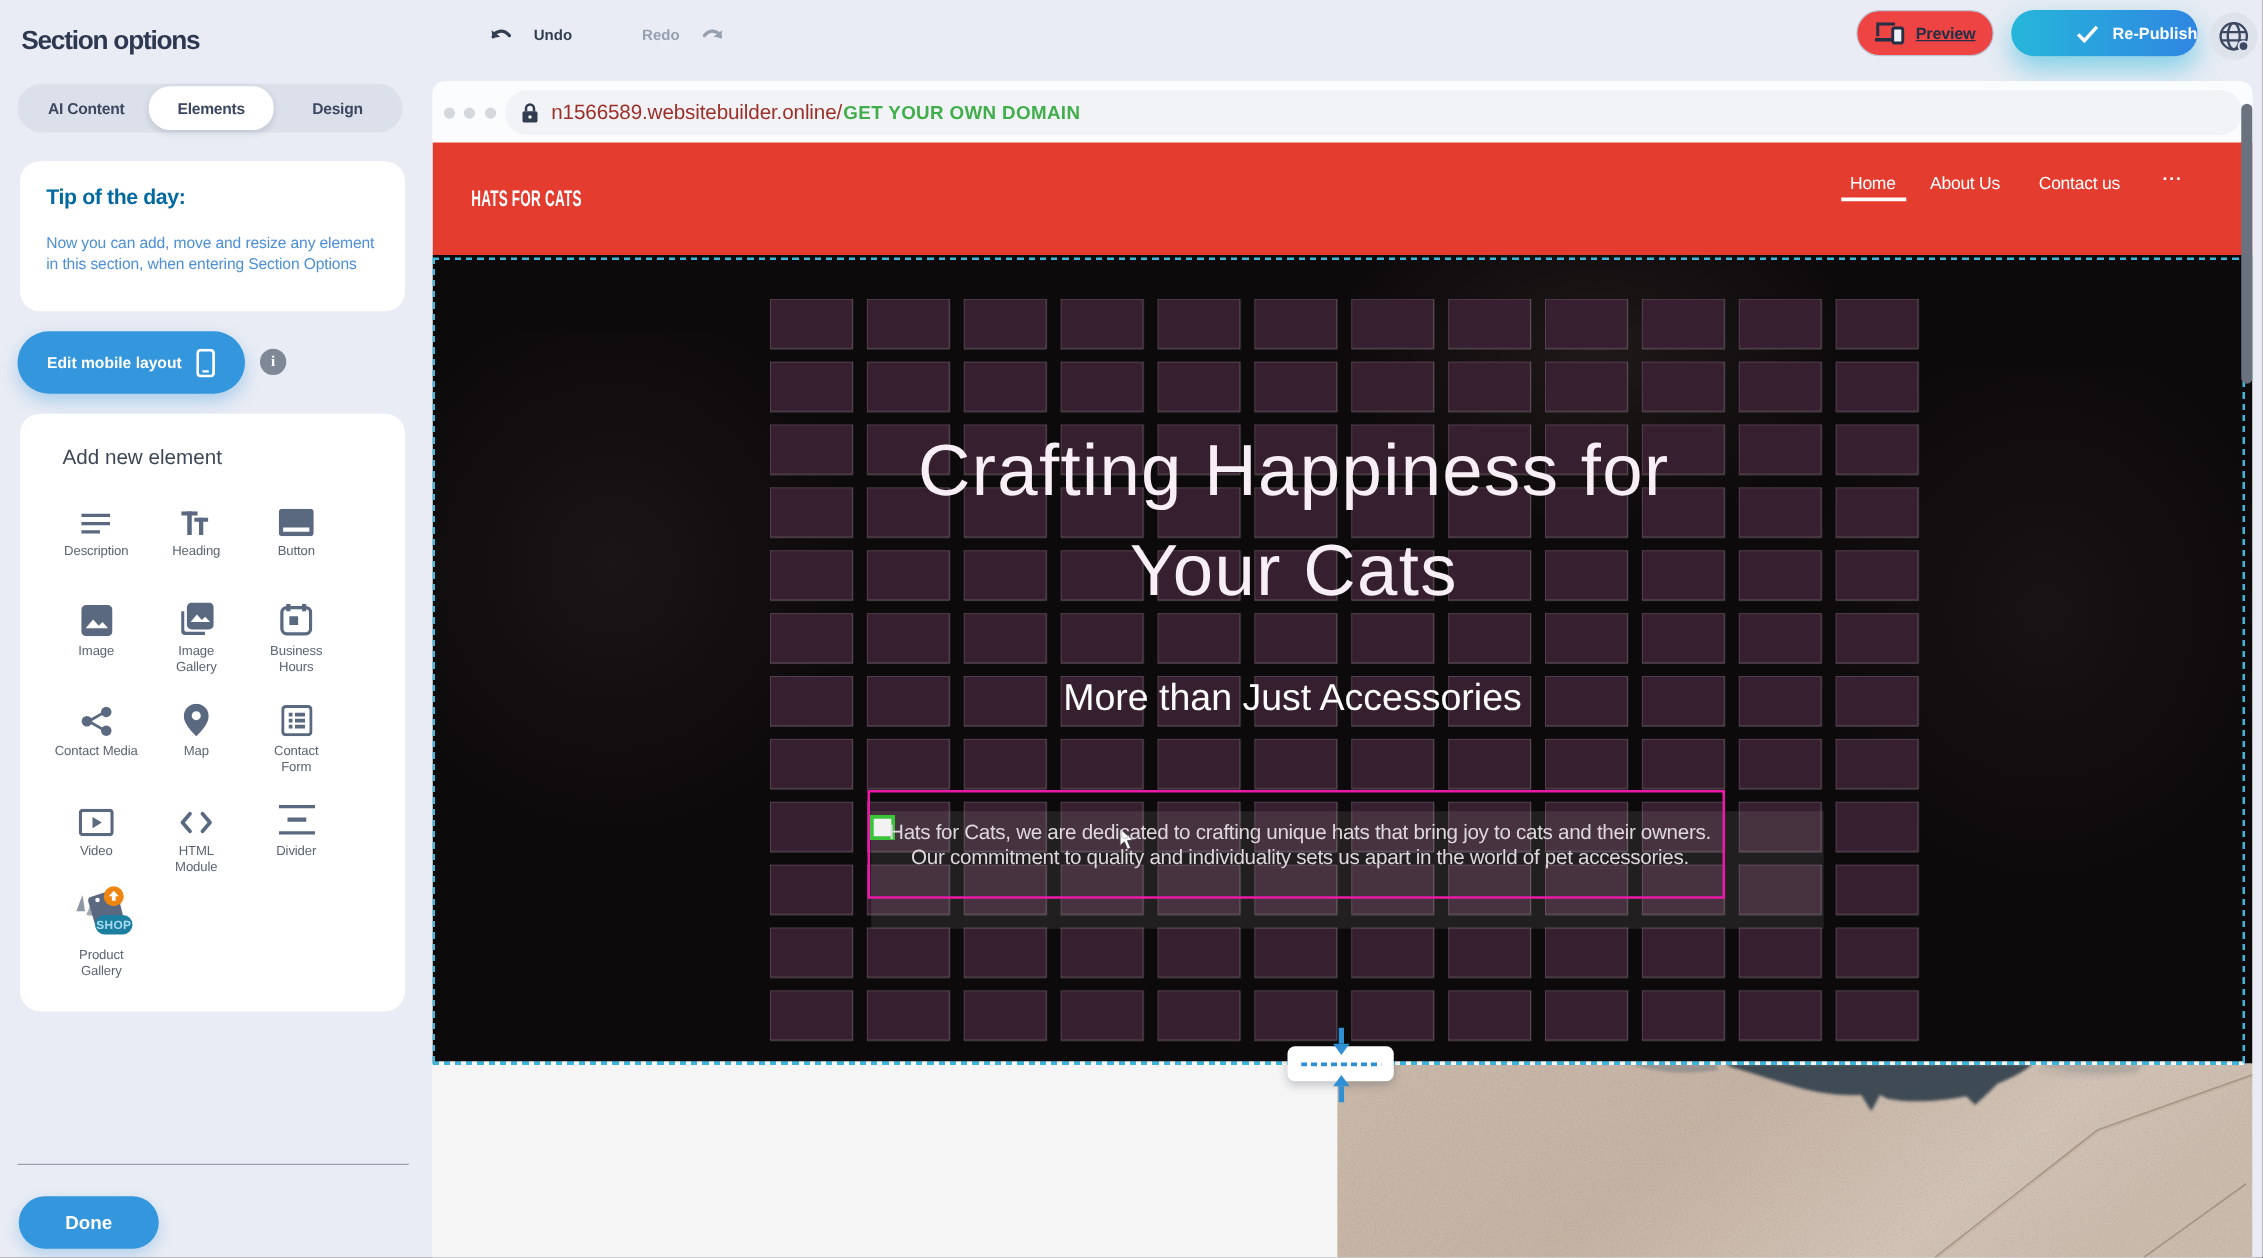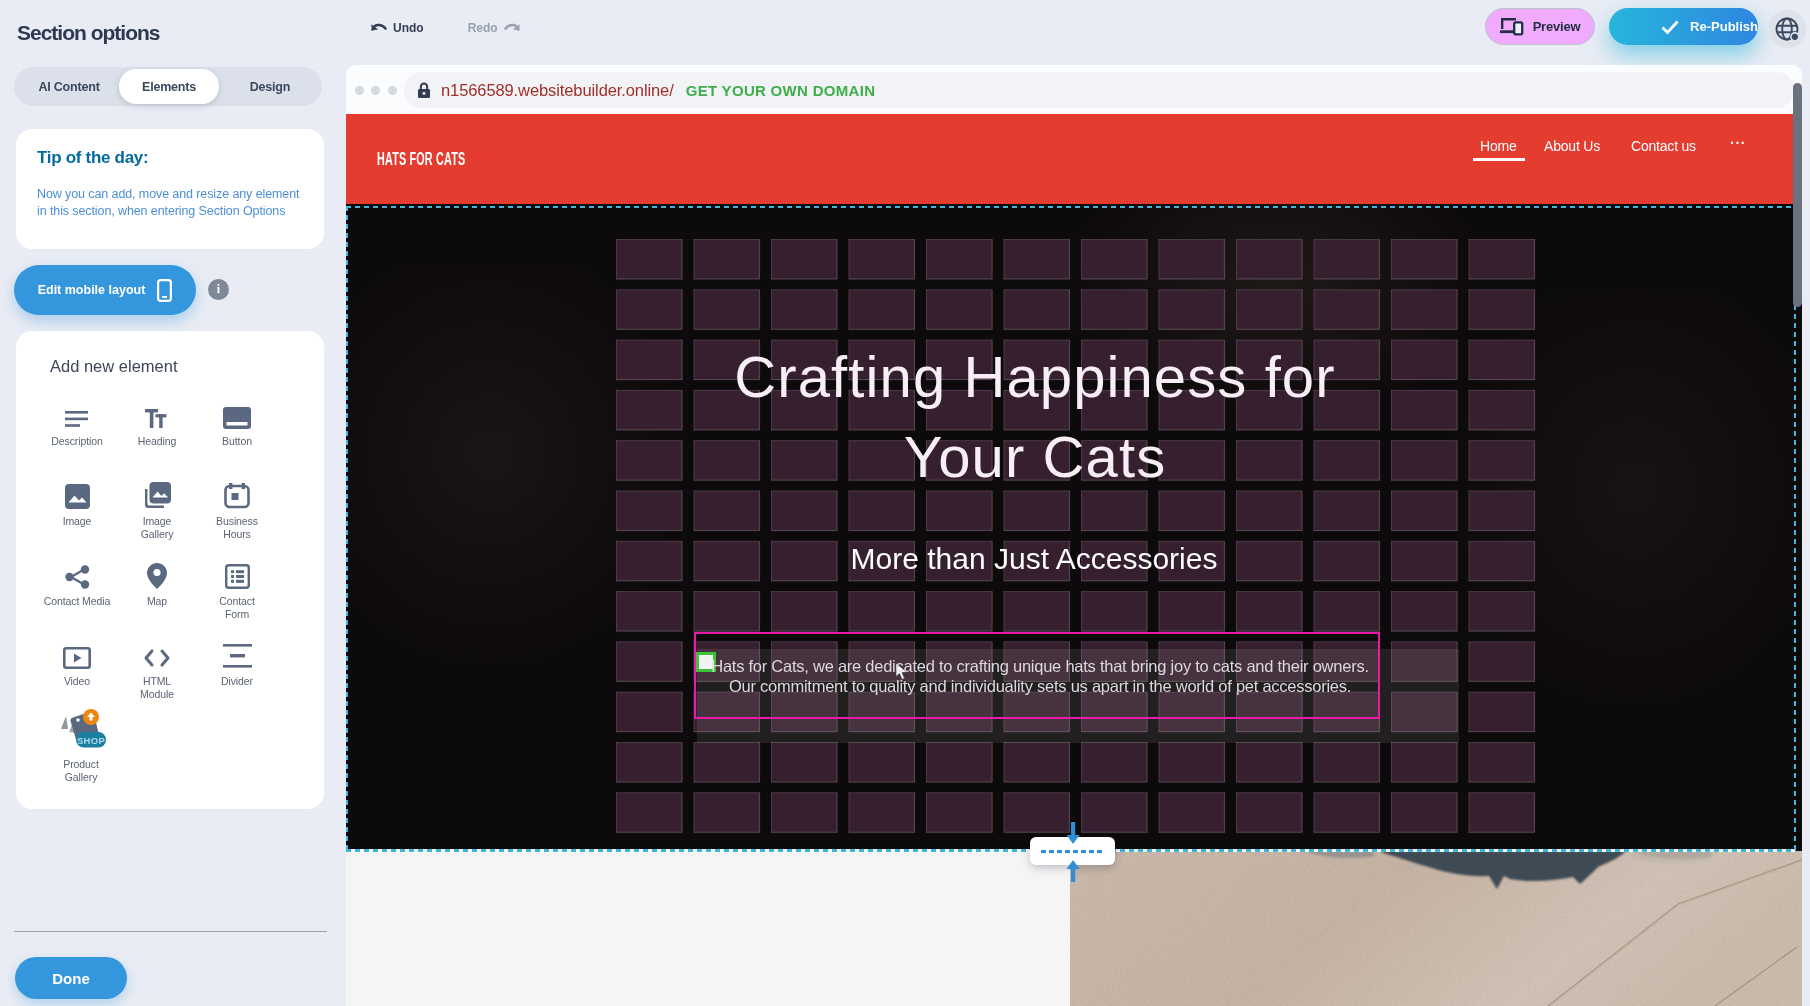--- a/index.html
+++ b/index.html
@@ -2,26 +2,26 @@
 <html><head>
 <meta charset="utf-8">
 <style>
   * { margin:0; padding:0; box-sizing:border-box; }
   html,body { width:1810px; height:1006px; overflow:hidden; }
   body { background:#e9ecf4; font-family:"Liberation Sans", sans-serif; position:relative; }
   .abs { position:absolute; }
 
   
   .pg-title { left:17px; top:21px; font-size:21px; font-weight:bold; color:#2e3850; letter-spacing:-1px; }
-  .undo-row { left:370px; top:20px; display:flex; align-items:center; gap:4px; }
+  .undo-row { left:392px; top:20px; display:flex; align-items:center; gap:16px; }
   .undo-t { font-size:12px; font-weight:bold; color:#333e52; }
   .redo-t { font-size:12px; font-weight:bold; color:#97a0b0; margin-left:24px;padding-left:16px; }
   .btn-preview { left:1485px; top:8px; width:110px; height:37px; border:1px solid #bcc4d2; border-radius:19px;
-    background:#f0abfc; display:flex; align-items:center; justify-content:center; gap:8px;
-    font-size:13px; font-weight:bold; color:#222f45; letter-spacing:-0.2px; }
+    background:#ef4444; display:flex; align-items:center; justify-content:center; gap:8px;
+    font-size:13px; font-weight:bold; color:#222f45; letter-spacing:-0.2px;text-decoration:underline; }
   .btn-republish { left:1609px; top:8px; width:149px; height:37px; border-radius:19px;
     background:linear-gradient(90deg,#26b6da,#2f86e2); display:flex; align-items:center; justify-content:flex-end; gap:10px;
     font-size:13px; font-weight:bold; color:#fff; box-shadow:0 10px 22px rgba(38,182,218,0.55); }
   .globe-c { left:1768px; top:10px; width:38px; height:38px; border-radius:50%; background:#dde2eb;
     display:flex; align-items:center; justify-content:center; }
 
   
   .tabs { left:14px; top:67px; width:308px; height:39px; background:#dce0ea; border-radius:20px; }
   .tab { position:absolute; top:0; height:39px; display:flex; align-items:center; justify-content:center;
     font-size:12.5px; font-weight:bold; color:#3c4860; letter-spacing:-0.2px; }
@@ -46,21 +46,21 @@
     display:flex; align-items:center; justify-content:center; color:#fff; font-size:15px; font-weight:bold;
     box-shadow:0 5px 12px rgba(52,150,220,0.3); }
 
   
   .win { left:346px; top:65px; width:1456px; height:941px; border-radius:10px 10px 0 0; background:#fbfcfd; overflow:hidden; }
   .chrome { position:absolute; left:0; top:0; width:1456px; height:49px; background:#fbfcfd; }
   .dot { position:absolute; top:21px; width:9px; height:9px; border-radius:50%; background:#d5d8dd; }
   .urlpill { position:absolute; left:58px; top:7px; width:1390px; height:36px; border-radius:18px; background:#f1f3f6;
     display:flex; align-items:center; }
   .url { font-size:16.5px; color:#9e2f28; letter-spacing:-0.1px; }
-  .getdom { font-size:15px; font-weight:bold; color:#3fae4b; letter-spacing:0.3px; margin-left:12px; }
+  .getdom { font-size:15px; font-weight:bold; color:#3fae4b; letter-spacing:0.3px; margin-left:1px; }
   .hdr { position:absolute; left:0; top:49px; width:1456px; height:90px; background:#e43d30; }
   .logo { position:absolute; left:31px; top:35px; font-size:18px; font-weight:bold; color:#fff; letter-spacing:0.3px;
     transform:scaleX(0.6); transform-origin:left center; white-space:nowrap; }
   .nav { position:absolute; top:24px; font-size:14px; color:#fff; letter-spacing:-0.2px; }
   .nav-ul { position:absolute; left:1127px; top:44px; width:52px; height:2.5px; background:#fff; }
 
   
   .hero { position:absolute; left:0; top:139px; width:1456px; height:647px; background:#0d0a0b; }
   .dash { position:absolute; }
   .dash.h { height:2px; background:repeating-linear-gradient(90deg,#41b7dc 0 5px, transparent 5px 9px); }

